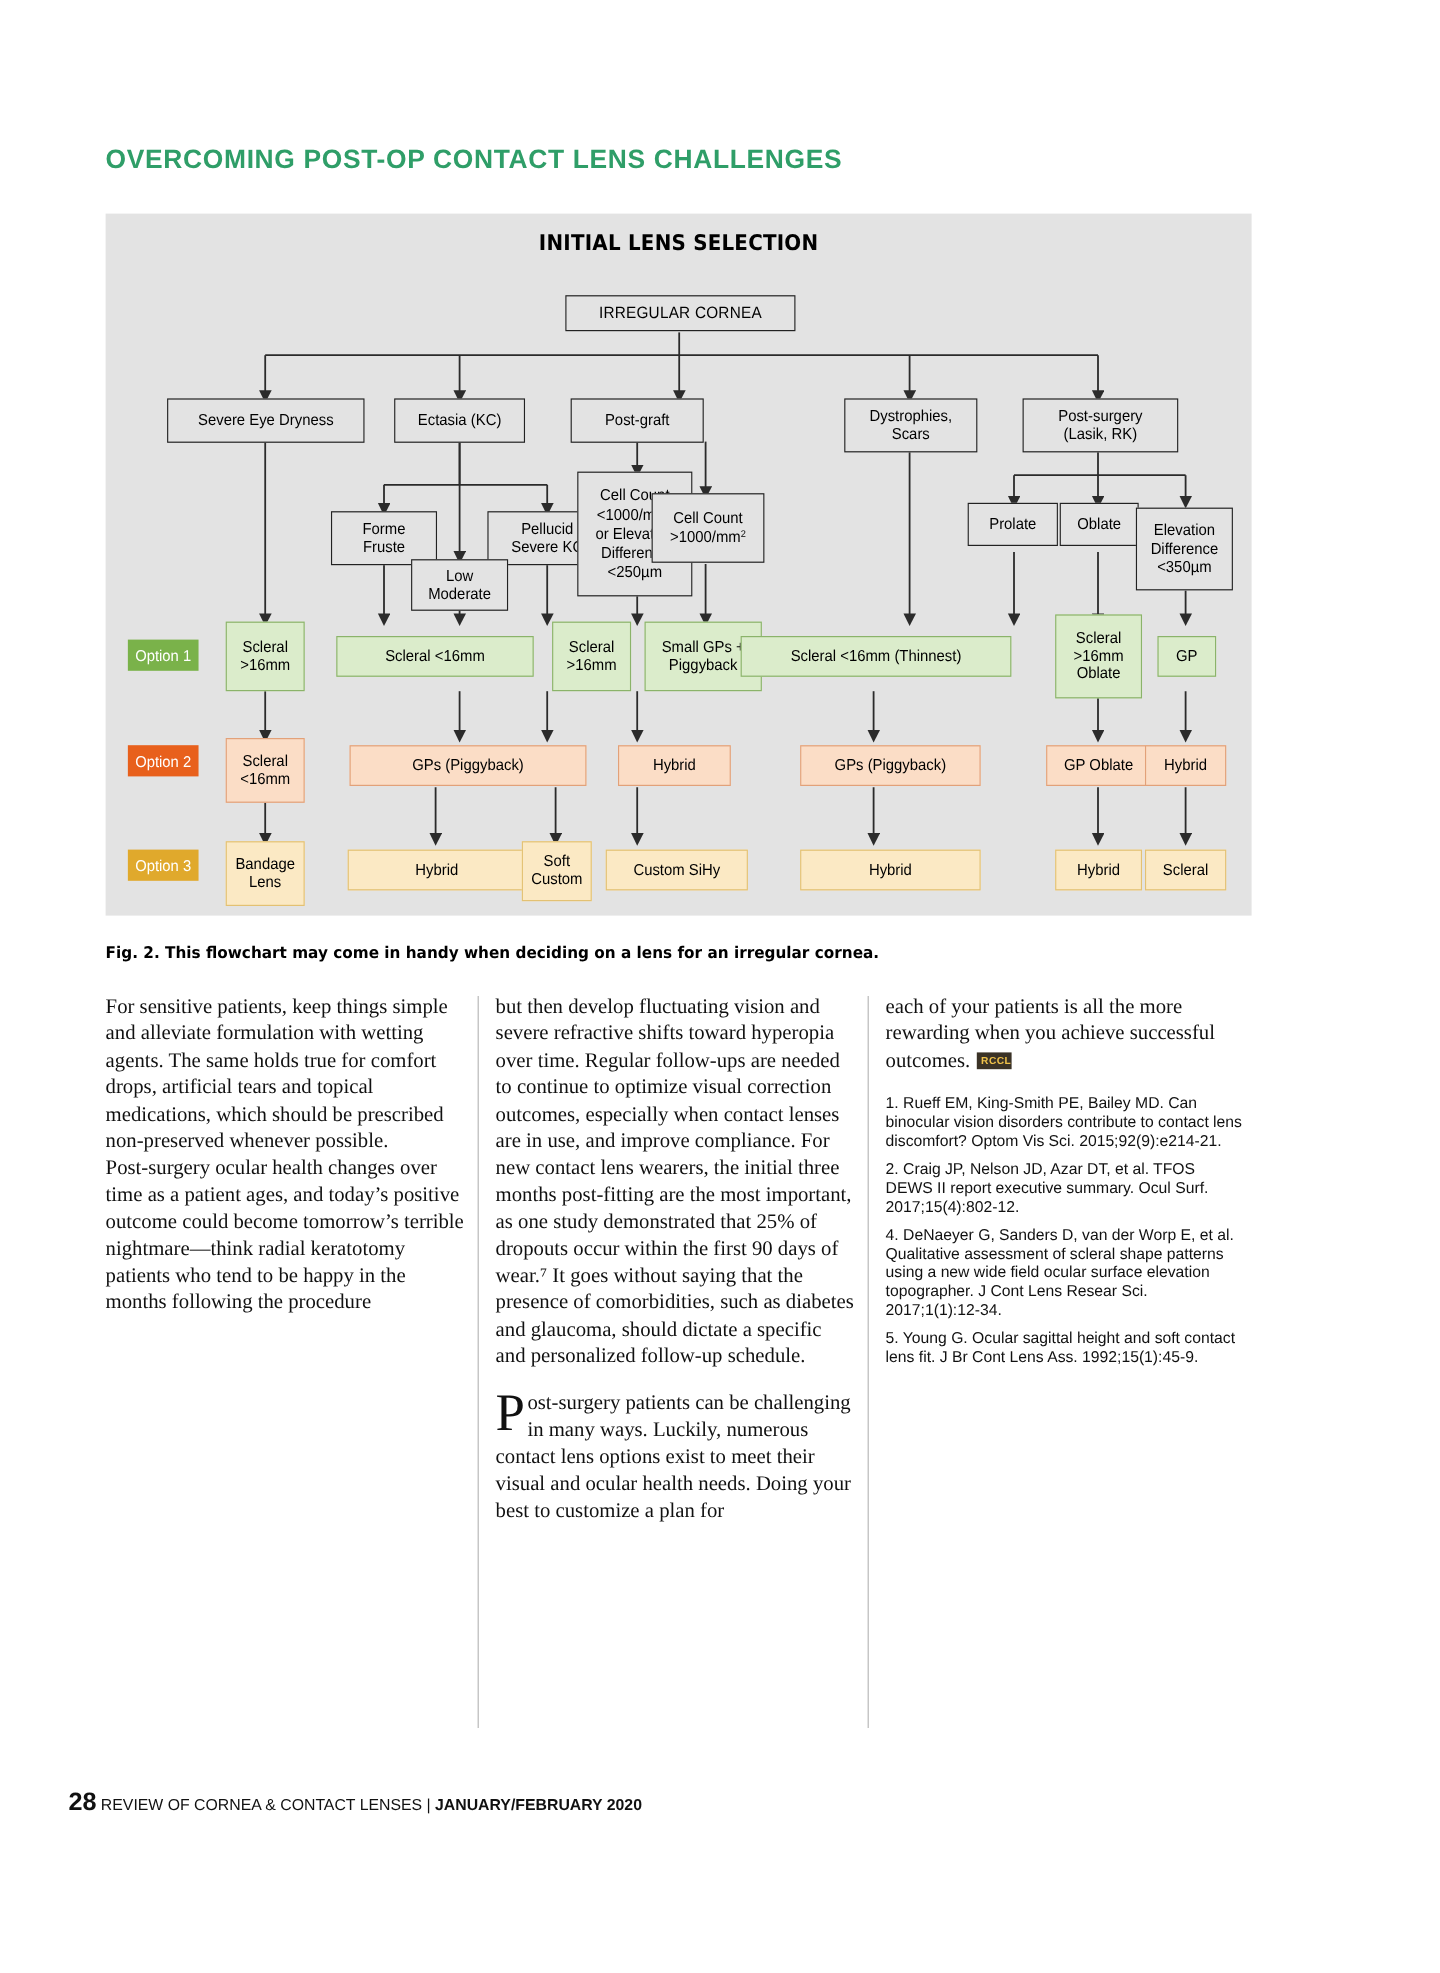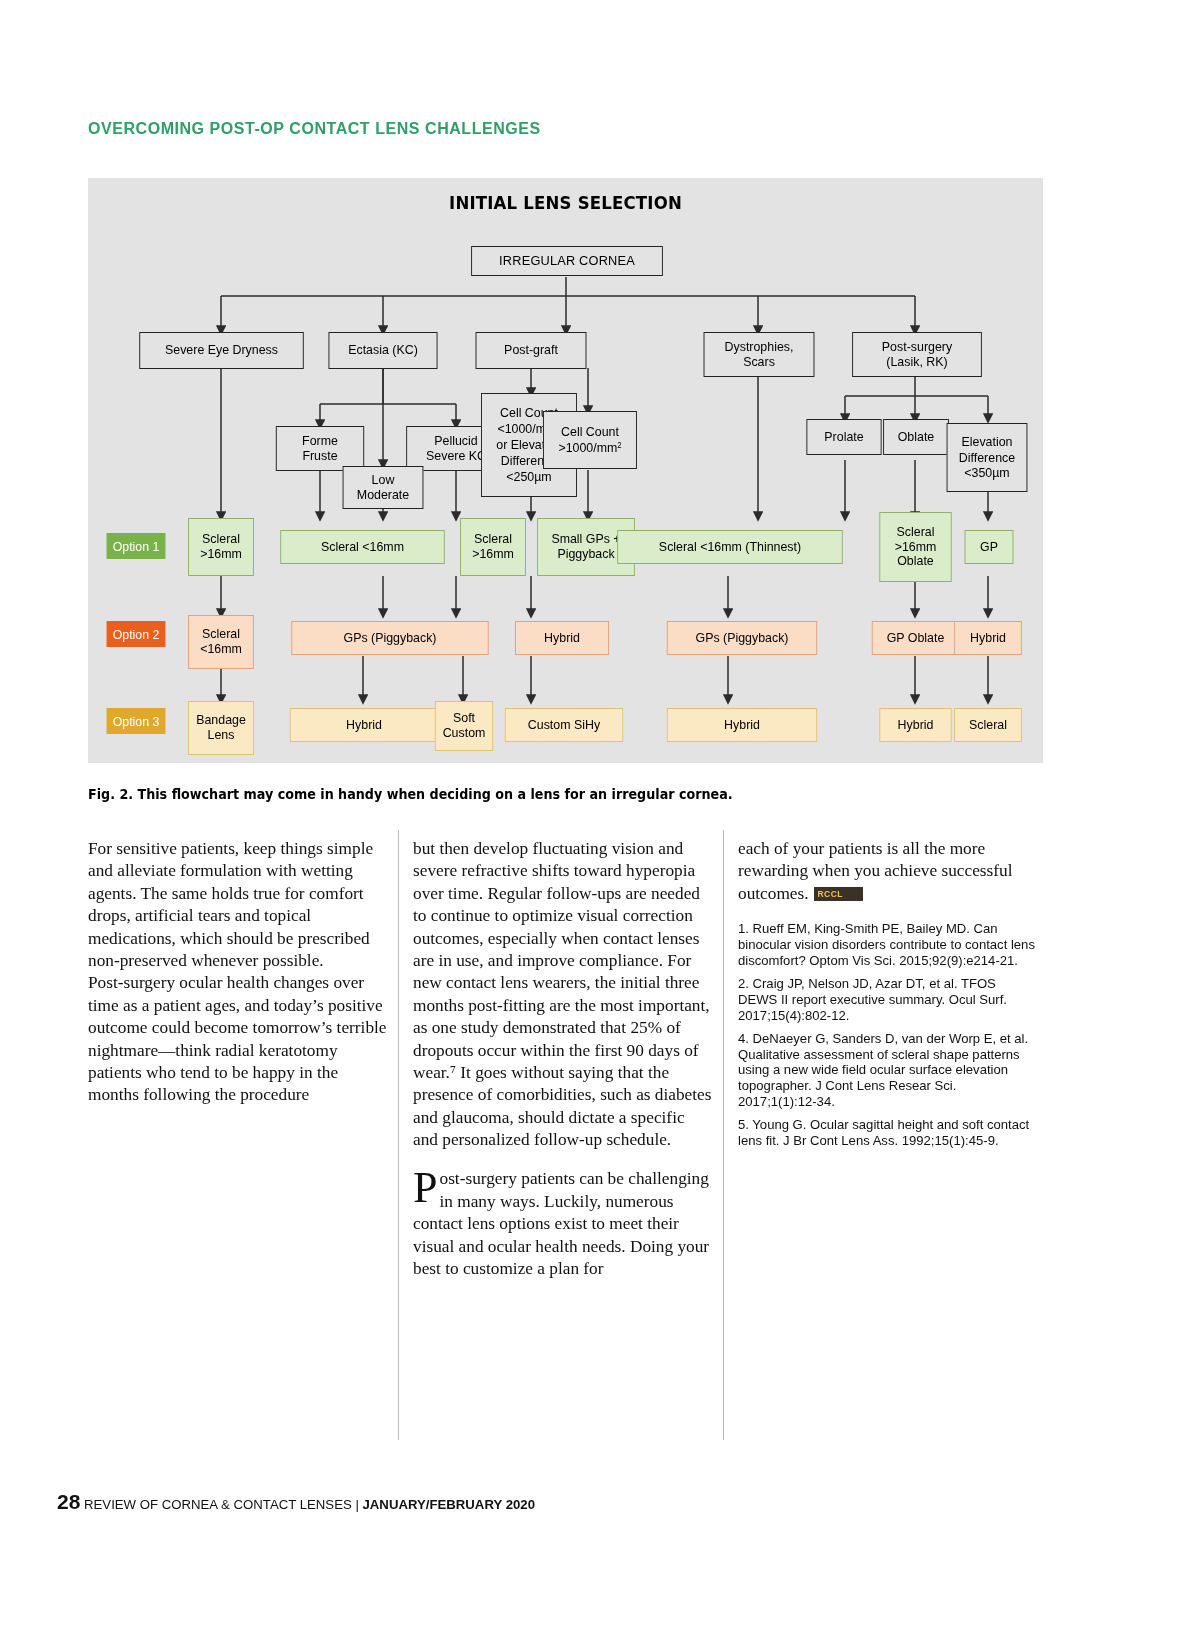--- a/index.html
+++ b/index.html
@@ -7,21 +7,21 @@
     width:1200px;height:1644px;background:#ffffff;
     font-family:"Liberation Sans", sans-serif;
     -webkit-font-smoothing:antialiased;
   }
   .page{position:relative;width:1200px;height:1644px;box-sizing:border-box;}
 
   
   .runhead{
     position:absolute;left:88px;top:120px;
     font-family:"Liberation Sans", sans-serif;
-    font-weight:bold;font-size:16px;letter-spacing:.55px;
+    font-weight:bold;font-size:22px;letter-spacing:.55px;
     color:#2f9e68;
   }
 
   
   .figpanel{
     position:absolute;left:88px;top:178px;width:955px;height:585px;
     background:#e3e3e3;
   }
   .fig-title{
     position:absolute;left:0;top:14px;width:955px;text-align:center;
@@ -60,21 +60,21 @@
   
   .caption{
     position:absolute;left:88px;top:787px;width:960px;
     font-family:"DejaVu Sans", sans-serif;
     font-weight:bold;font-size:13.4px;color:#000;
     transform:scaleX(.95);transform-origin:left top;
   }
 
   
   .cols{position:absolute;left:88px;top:828px;width:955px;height:615px;}
-  .col{position:absolute;top:10px;width:300px;height:615px;}
+  .col{position:absolute;top:0;width:300px;height:615px;}
   .col1{left:0;}
   .col2{left:325px;}
   .col3{left:650px;}
   .rule{position:absolute;top:2px;width:1px;height:610px;background:#b9b9b9;}
   .rule1{left:310px;}
   .rule2{left:635px;}
 
   .bodytext{
     font-family:"Liberation Serif", serif;
     font-size:17.3px;line-height:1.295;color:#111;
@@ -92,21 +92,21 @@
   .dropcapblock{margin-top:17px;position:relative;}
   .dropcapblock .dc{
     float:left;font-family:"Liberation Serif", serif;
     font-size:44px;line-height:.86;margin:1px 2px 0 0;color:#111;
   }
 
   
   .rccl{
     display:inline-block;background:#3a3226;color:#f0c24a;
     font-family:"Liberation Sans", sans-serif;font-weight:bold;
-    font-size:8.5px;letter-spacing:.4px;padding:2px 20px 1px 4px;
+    font-size:8.5px;letter-spacing:.4px;padding:2px 0 1px 4px;
     vertical-align:2px;margin-left:5px;
   }
   .reflist{
     margin-top:16px;
     font-family:"Liberation Sans", sans-serif;
     font-size:13.1px;line-height:1.215;color:#111;
   }
   .reflist .ref{margin-bottom:7px;}
   .reflist a{color:#4c7d96;text-decoration:underline;}
 

